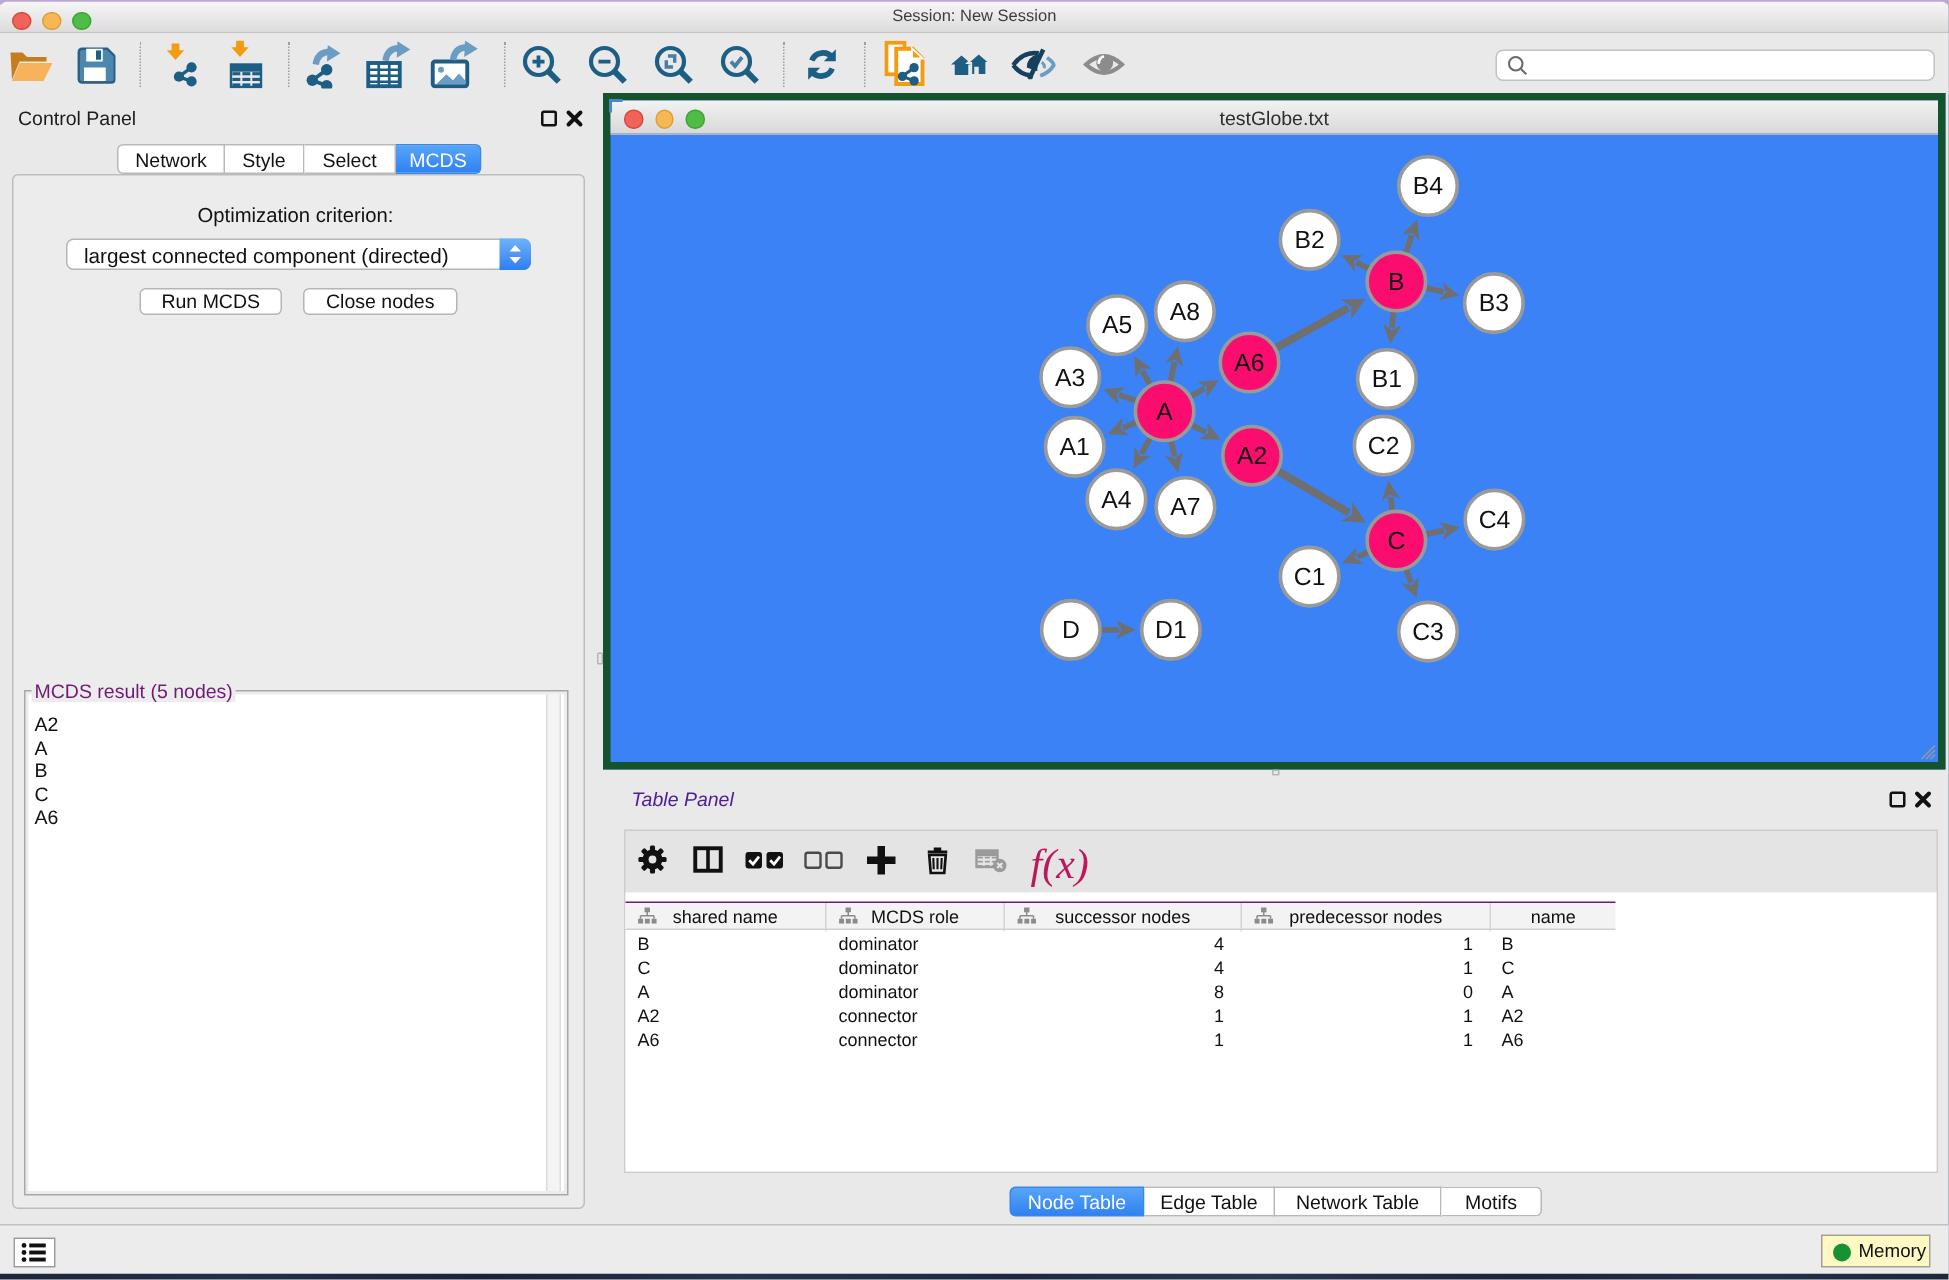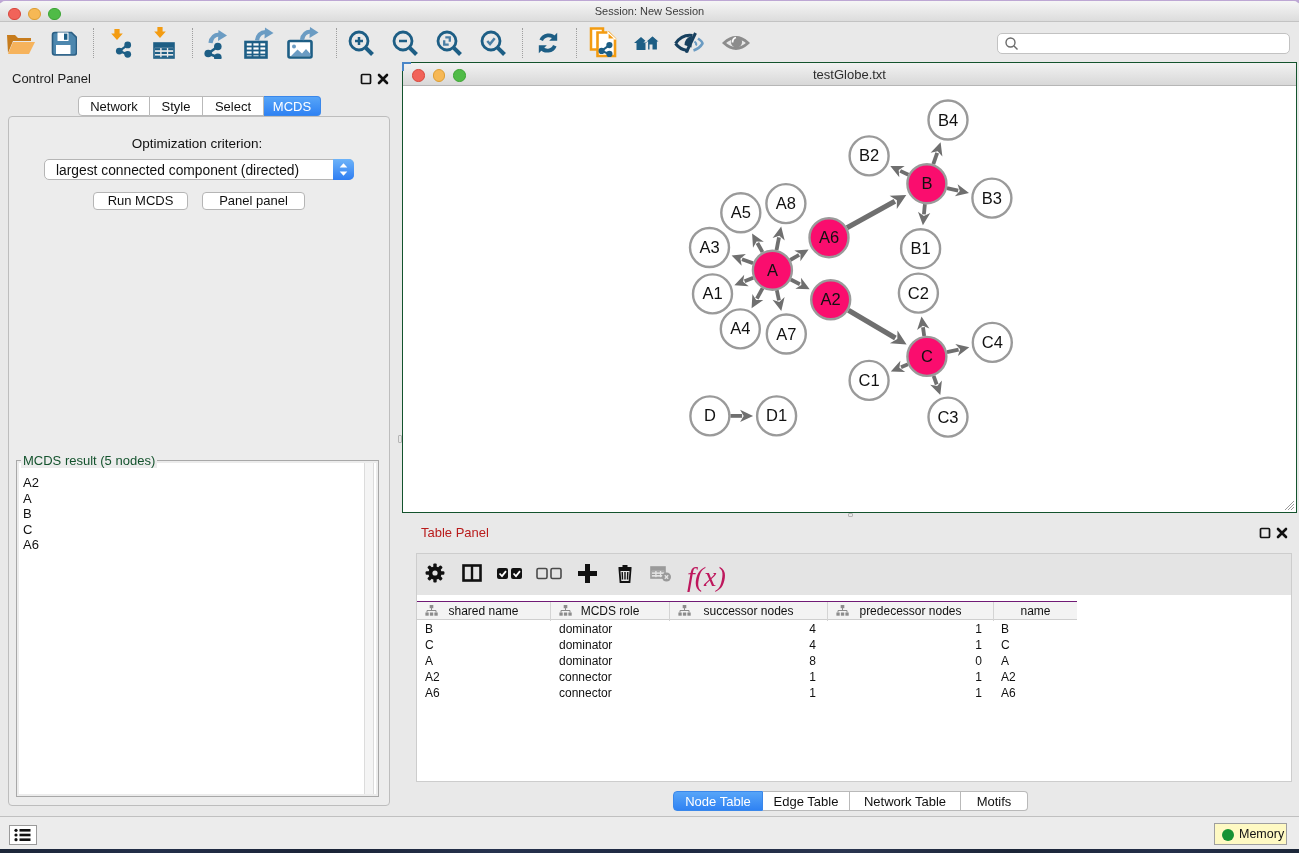--- a/index.html
+++ b/index.html
@@ -25,31 +25,31 @@
 #combo { position:absolute; left:44px; top:159px; width:310px; height:20.5px; background:#fff;
   border:1px solid #b5b5b5; border-radius:5px; }
 #combo .txt { position:absolute; left:11px; top:2.5px; font-size:13.8px; color:#111; }
 #combo .btn { position:absolute; right:-1px; top:-1px; width:21px; height:20.5px; border-radius:0 5px 5px 0;
   background:linear-gradient(#6db3f9,#2f7ef2); }
 .pushbtn { position:absolute; top:192px; height:17.5px; background:#fff; border:1px solid #b5b5b5;
   border-radius:4px; font-size:13px; color:#111; text-align:center; line-height:16px; }
 #fieldset { position:absolute; left:16px; top:460px; width:363px; height:337px;
   border:1px solid #a8a8a8; }
 #fieldset .legend { position:absolute; left:4px; top:-8px; background:#ececec; padding:0 2px;
-  font-size:13px; color:#14532d; }
+  font-size:13px; color:#701a75; }
 #fieldset .list { position:absolute; left:2px; top:2px; right:2px; bottom:2px; background:#fff; }
 #fieldset .sb { position:absolute; left:345px; top:0; bottom:0; width:10px; background:#f4f4f4;
   border-left:1px solid #dcdcdc; border-right:1px solid #dcdcdc; }
 .li { position:absolute; left:4px; font-size:13px; color:#111; line-height:15.5px; }
-#netwin { position:absolute; left:402px; top:62px; width:895px; height:451px; background:#ffffff;
-  border:1px solid #14532d; }
+#netwin { position:absolute; left:402px; top:62px; width:895px; height:451px; background:#3b82f6;
+  border:5px solid #14532d; }
 #nw-title { position:absolute; left:0; top:0; width:100%; height:23px;
   background:linear-gradient(#f2f2f2,#d8d8d8); border-bottom:1px solid #b6b6b6; }
 #nw-title .t { position:absolute; width:100%; text-align:center; top:4px; font-size:13px; color:#2d2d2d; }
-#tp-title { position:absolute; left:421px; top:525px; font-size:13px; color:#b91c1c; }
+#tp-title { position:absolute; left:421px; top:525px; font-size:13px; color:#4c1d95;font-style:italic; }
 #tp-box { position:absolute; left:416px; top:553px; width:876px; height:229px; background:#e4e4e4;
   border:1px solid #cdcdcd; }
 #tbl { position:absolute; left:417px; top:595px; width:874px; height:186px; background:#fff; }
 #thead { position:absolute; left:0; top:6px; width:660px; height:19px; background:#f3f3f3;
   border-top:1px solid #701a75; border-bottom:1px solid #cfcfcf; }
 .th { position:absolute; top:0; height:19px; font-size:12px; color:#111; text-align:center;
   line-height:18px; border-right:1px solid #d4d4d4; }
 .td { position:absolute; font-size:12px; color:#111; height:16px; line-height:16px; }
 .bt { position:absolute; top:791px; height:20px; background:#fff; border:1px solid #b9b9b9;
   font-size:13px; color:#111; text-align:center; line-height:19px; }
@@ -229,21 +229,21 @@
 </div>
 <div id="opt-label">Optimization criterion:</div>
 <div id="combo">
       <span class="txt">largest connected component (directed)</span>
   <div class="btn"><svg width="21" height="21" viewBox="0 0 21 22">
     <path d="M6.5 9 L10.5 4.5 L14.5 9 Z" fill="#fff"></path>
     <path d="M6.5 13 L10.5 17.5 L14.5 13 Z" fill="#fff"></path>
         </svg></div>
 </div>
 <div class="pushbtn" style="left:93px;width:95px">Run MCDS</div>
-<div class="pushbtn" style="left:202px;width:103px">Panel panel</div>
+<div class="pushbtn" style="left:202px;width:103px">Close nodes</div>
 <div id="fieldset">
   <div class="list">
     <div class="li" style="top:12px">A2</div>
     <div class="li" style="top:27.5px">A</div>
     <div class="li" style="top:43px">B</div>
     <div class="li" style="top:58.5px">C</div>
     <div class="li" style="top:74px">A6</div>
     <div class="sb"></div>
   </div>
   <div class="legend">MCDS result (5 nodes)</div>

